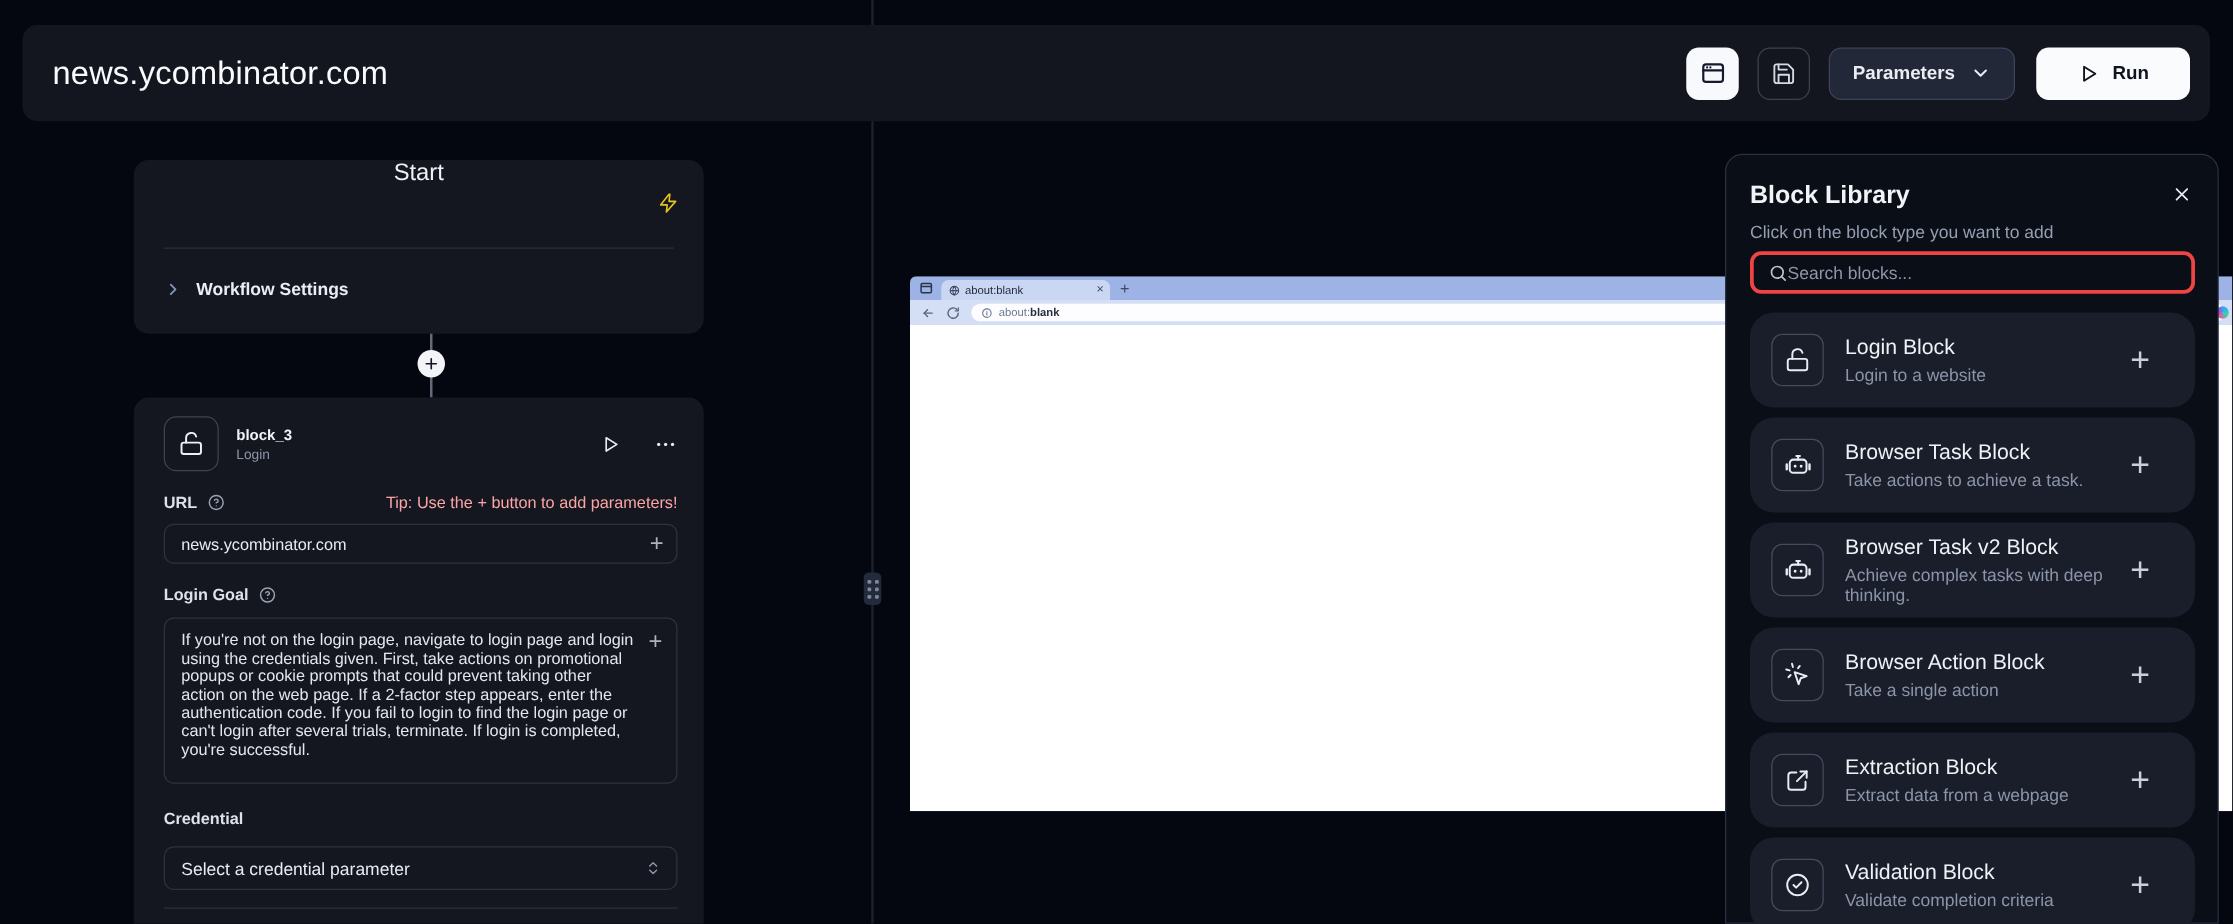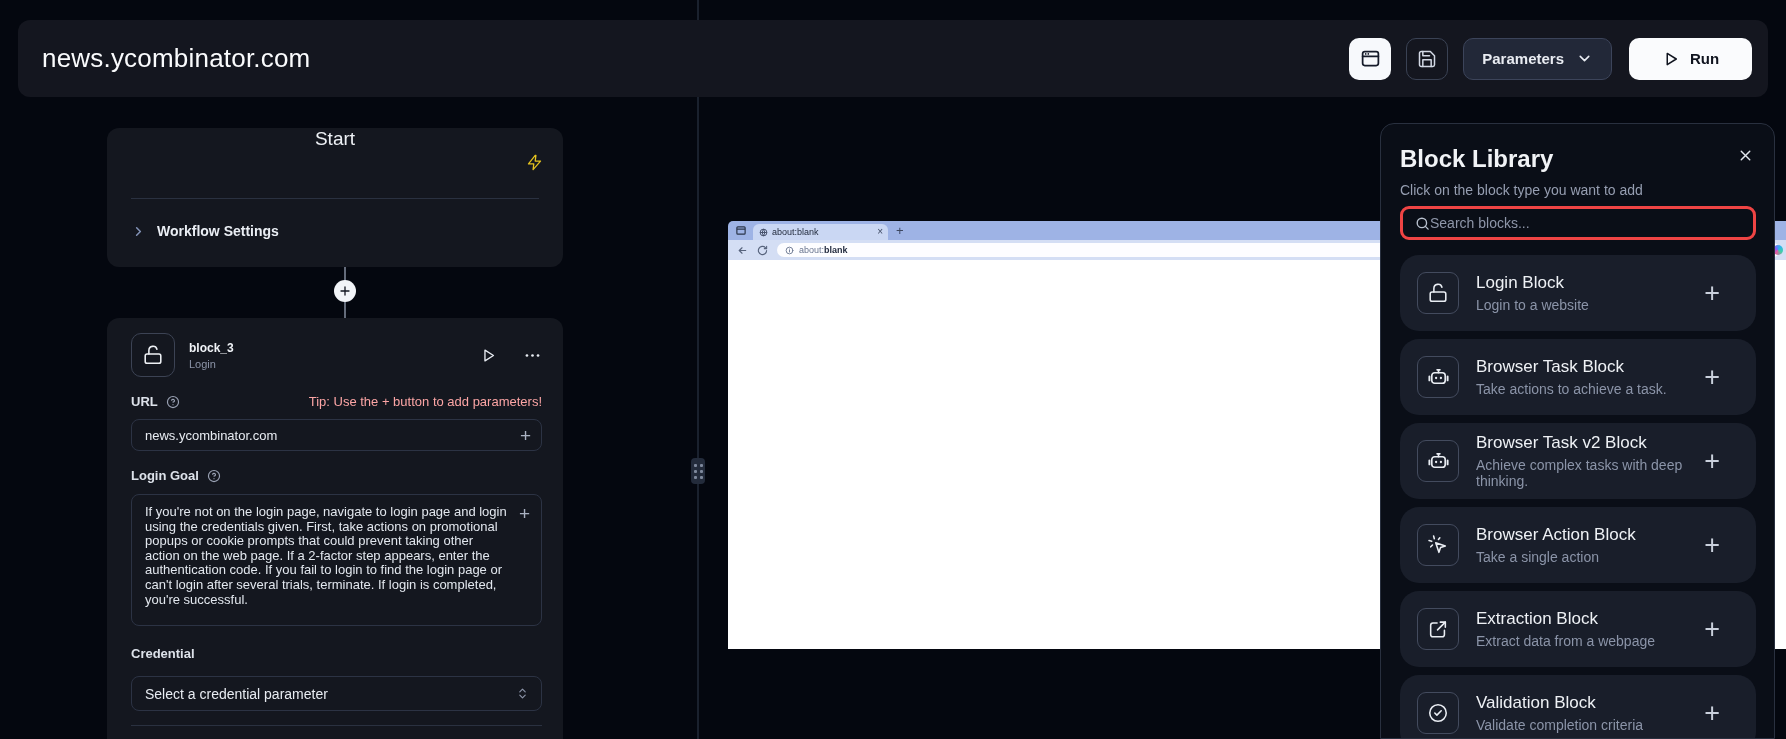--- a/index.html
+++ b/index.html
@@ -92,21 +92,21 @@
   .addr-text { font-size:9px; color:#6a7690; }
   .addr-text b { color:#252d40; }
   .copilot-dot { position:absolute; right:3px; top:5px; width:10px; height:10px; border-radius:50%;
                  background:conic-gradient(from 210deg, #e85aa0, #8a5cf6, #2bb3f0, #41d0a5, #e85aa0); }
   .page-body { background:#ffffff; height:389px; }
 
   
   .panel { position:absolute; left:1380px; top:123px; width:395px; height:616px; background:#0a0e17;
            border:1px solid #29303f; border-radius:14px 14px 0 0; z-index:4; padding:21px 18px 0 19px; overflow:hidden; }
   .panel-head { display:flex; align-items:flex-start; }
-  .panel-title { font-size:24px; font-weight:700; color:#f1f3f6; }
+  .panel-title { font-size:20px; font-weight:700; color:#f1f3f6; }
   .panel-close { margin-left:auto; color:#e3e7ee; cursor:pointer; padding:2px; }
   .panel-sub { font-size:14px; color:#969eb1; margin-top:9px; }
   .search-box { margin-top:8px; height:34px; border:3px solid #ef4444; border-radius:9px; display:flex; align-items:center; padding:0 12px; }
   .search-box svg { color:#b9c1cf; flex:0 0 auto; }
   .search-box input { flex:1; background:transparent; border:0; outline:0; color:#dfe4ec; font-size:14px; font-family:"Liberation Sans",sans-serif; }
   .search-box input::placeholder { color:#8e96a9; }
   .lib-list { margin-top:15px; display:flex; flex-direction:column; gap:8px; }
   .lib-item { height:76px; background:#191e2a; border-radius:19px; display:flex; align-items:center; padding:0 36px 0 17px; cursor:pointer; }
   .lib-icon-box { width:42px; height:42px; border:1px solid #434b5e; border-radius:9px; display:flex; align-items:center; justify-content:center;
                   color:#e9edf3; flex:0 0 auto; margin-right:17px; }

